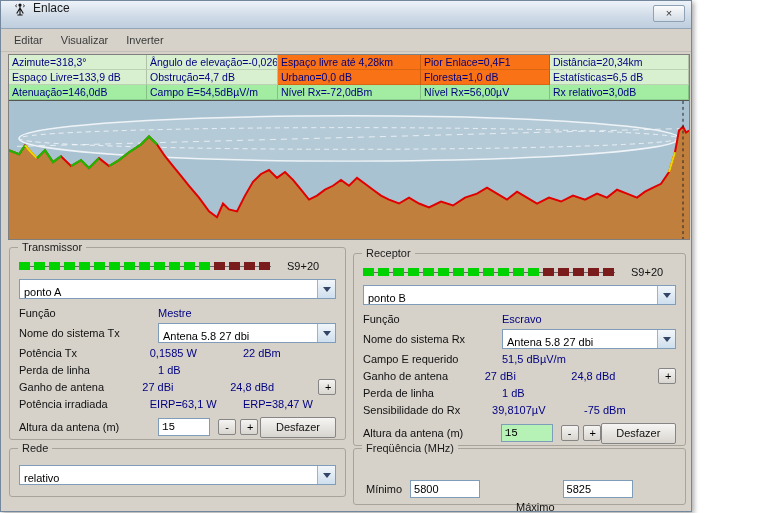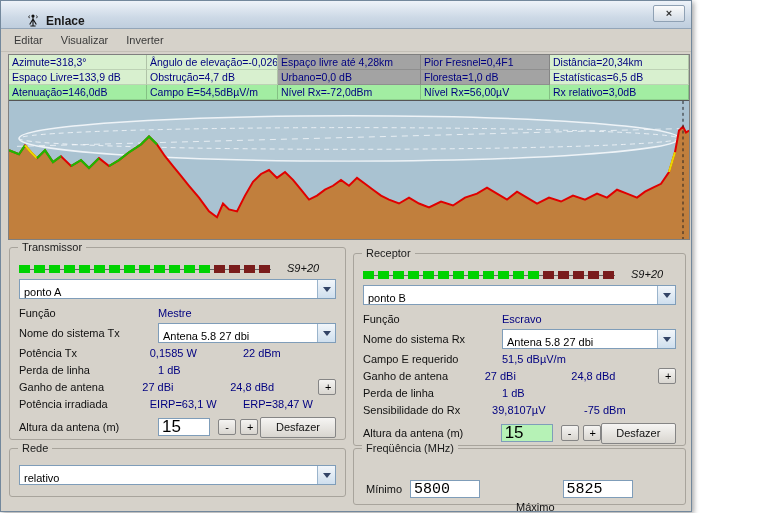--- a/index.html
+++ b/index.html
@@ -2,48 +2,48 @@
 <html><head>
 <meta charset="utf-8">
 <style>
   html,body{margin:0;padding:0;}
   .page{position:relative;width:768px;height:513px;background:#ffffff;overflow:hidden;
         font-family:"Liberation Sans",sans-serif;}
   .window{position:absolute;left:0;top:0;width:692px;height:512px;background:#d6d2ca;
           border:1px solid #73889c;box-shadow:2px 2px 5px rgba(0,0,0,.35);box-sizing:border-box;}
   
   .titlebar{position:relative;height:27px;background:linear-gradient(#eef3f9,#cdd9e6 60%,#bfcede);
-            border-bottom:1px solid #93a5b8;display:flex;align-items:flex-end;padding:0 24px;font-weight:bold;}
+            border-bottom:1px solid #93a5b8;display:flex;align-items:flex-start;padding:0 11px;}
   .app-icon{width:16px;height:16px;display:inline-block;}
   .title-text{font-size:12px;color:#1a1a1a;margin-left:5px;}
   .close-btn{position:absolute;right:6px;top:4px;width:32px;height:17px;
              background:linear-gradient(#fbfbfb,#d3dce6);border:1px solid #8fa1b4;border-radius:2px;
              text-align:center;line-height:15px;font-size:11px;color:#333;box-sizing:border-box;}
   
   .menubar{height:22px;display:flex;align-items:center;padding:0 4px;border-bottom:1px solid #c3bfb6;}
   .menu-item{font-size:11px;color:#3a3a3a;padding:3px 9px;}
   
   .display{position:absolute;left:7px;top:53px;width:680px;height:184px;border:1px solid #7f7f7f;box-sizing:content-box;}
   .info-grid{display:grid;grid-template-columns:138px 131px 143px 129px 139px;grid-auto-rows:15px;
              font-size:10.5px;color:#000080;background:#d8f0cf;}
   .cell{padding:1px 0 0 3px;border-right:1px solid rgba(0,0,0,.18);border-bottom:1px solid rgba(0,0,0,.12);
         overflow:hidden;white-space:nowrap;box-sizing:border-box;}
-  .bg-g{background:#d8f0cf;} .bg-y{background:#a3a3a3;} .bg-b{background:#a2eda2;}
+  .bg-g{background:#d8f0cf;} .bg-y{background:#f97316;} .bg-b{background:#a2eda2;}
   .profile{height:138px;border-top:1px solid #555;background:#a9c2d1;}
   .profile svg{display:block;width:100%;height:100%;}
   
   .groupbox{position:absolute;border:1px solid #a8a49c;border-radius:3px;font-size:11px;box-sizing:border-box;}
   .gb-title{position:absolute;top:-7px;left:8px;background:#d6d2ca;padding:0 4px;font-size:11px;color:#1a1a1a;}
   .tx-box{left:8px;top:246px;width:337px;height:193px;}
   .rx-box{left:352px;top:252px;width:333px;height:193px;}
   .rede-box{left:8px;top:447px;width:337px;height:49px;}
   .freq-box{left:352px;top:447px;width:333px;height:57px;}
   .gb-inner{padding:10px 9px 4px;}
   
-  .meter-row{display:flex;align-items:flex-end;height:16px;margin-bottom:5px;font-style:italic;}
+  .meter-row{display:flex;align-items:center;height:16px;margin-bottom:5px;}
   .meter{position:relative;display:flex;gap:4px;align-items:center;width:252px;height:10px;}
   .meter::before{content:"";position:absolute;left:0;right:0;top:50%;height:1px;background:#666;}
   .seg{position:relative;width:11px;height:8px;}
   .seg.g{background:#00d200;} .seg.r{background:#7a1c1c;}
   .meter-label{margin-left:16px;font-size:11px;color:#111;}
   
   .combo{display:flex;height:20px;border:1px solid #7f9db9;background:#fff;align-items:flex-end;
          margin-bottom:6px;box-sizing:border-box;}
   .combo-text{flex:1;padding:0 4px;font-size:11px;color:#000;white-space:nowrap;overflow:hidden;}
   .combo-btn{width:17px;align-self:stretch;background:linear-gradient(#f2f6fa,#cfdfee);
@@ -52,34 +52,34 @@
   
   .frow{display:flex;align-items:center;height:16px;margin-bottom:1px;}
   .frow.tall{height:22px;}
   .flabel{width:139px;color:#111;white-space:nowrap;}
   .fval{width:99px;color:#000080;white-space:nowrap;}
   .combo-inline{flex:1;margin-bottom:0;}
   .sq-btn{width:18px;height:16px;border:1px solid #858585;background:linear-gradient(#f5f4f2,#d9d6d0);
           font-size:11px;line-height:13px;text-align:center;border-radius:2px;box-sizing:border-box;}
   .plus-right{margin-left:auto;}
   .altura-row{height:24px;margin-top:3px;}
-  .altura-input{width:52px;height:18px;border:1px solid #7f9db9;font-size:17px;padding:0 3px;
-                font-family:Liberation Sans, sans-serif;box-sizing:border-box;}
+  .altura-input{width:52px;height:18px;border:1px solid #7f9db9;font-size:11px;padding:0 3px;
+                font-family:Liberation Mono, monospace;box-sizing:border-box;}
   .altura-input.hl{background:#b6f2b6;}
   .btn-minus{margin-left:8px;} .btn-plus{margin-left:4px;}
   .undo-btn{margin-left:auto;width:76px;height:21px;border:1px solid #858585;
             background:linear-gradient(#f6f5f3,#d8d5cf);font-size:11px;border-radius:2px;
             font-family:inherit;color:#111;}
   
   .rede-box .combo{margin:16px 9px 0;}
   .freq-row{display:flex;align-items:center;padding:16px 12px 0;}
   .freq-label{font-size:11px;color:#111;margin-right:8px;}
   .freq-label.second{margin-left:36px;margin-top:36px;}
-  .freq-input{width:70px;height:18px;border:1px solid #7f9db9;font-size:15px;padding:0 3px;
-              font-family:Liberation Mono, monospace;box-sizing:border-box;}
+  .freq-input{width:70px;height:18px;border:1px solid #7f9db9;font-size:11px;padding:0 3px;
+              font-family:Liberation Sans, sans-serif;box-sizing:border-box;}
 </style>
 </head>
 <body>
 
 <div class="page">
   <div class="window">
 
     <div class="titlebar">
       <span class="app-icon">
         <svg viewBox="0 0 16 16" width="16" height="16">
@@ -96,21 +96,21 @@
       <span class="menu-item">Editar</span>
       <span class="menu-item">Visualizar</span>
       <span class="menu-item">Inverter</span>
     </div>
 
     <div class="display">
       <div class="info-grid">
         <div class="cell bg-g">Azimute=318,3°</div>
         <div class="cell bg-g">Ângulo de elevação=-0,026°</div>
         <div class="cell bg-y">Espaço livre até 4,28km</div>
-        <div class="cell bg-y">Pior Fresnel=0,4F1</div>
+        <div class="cell bg-y">Pior Enlace=0,4F1</div>
         <div class="cell bg-g">Distância=20,34km</div>
 
         <div class="cell bg-g">Espaço Livre=133,9 dB</div>
         <div class="cell bg-g">Obstrução=4,7 dB</div>
         <div class="cell bg-y">Urbano=0,0 dB</div>
         <div class="cell bg-y">Floresta=1,0 dB</div>
         <div class="cell bg-g">Estatísticas=6,5 dB</div>
 
         <div class="cell bg-b">Atenuação=146,0dB</div>
         <div class="cell bg-b">Campo E=54,5dBµV/m</div>

